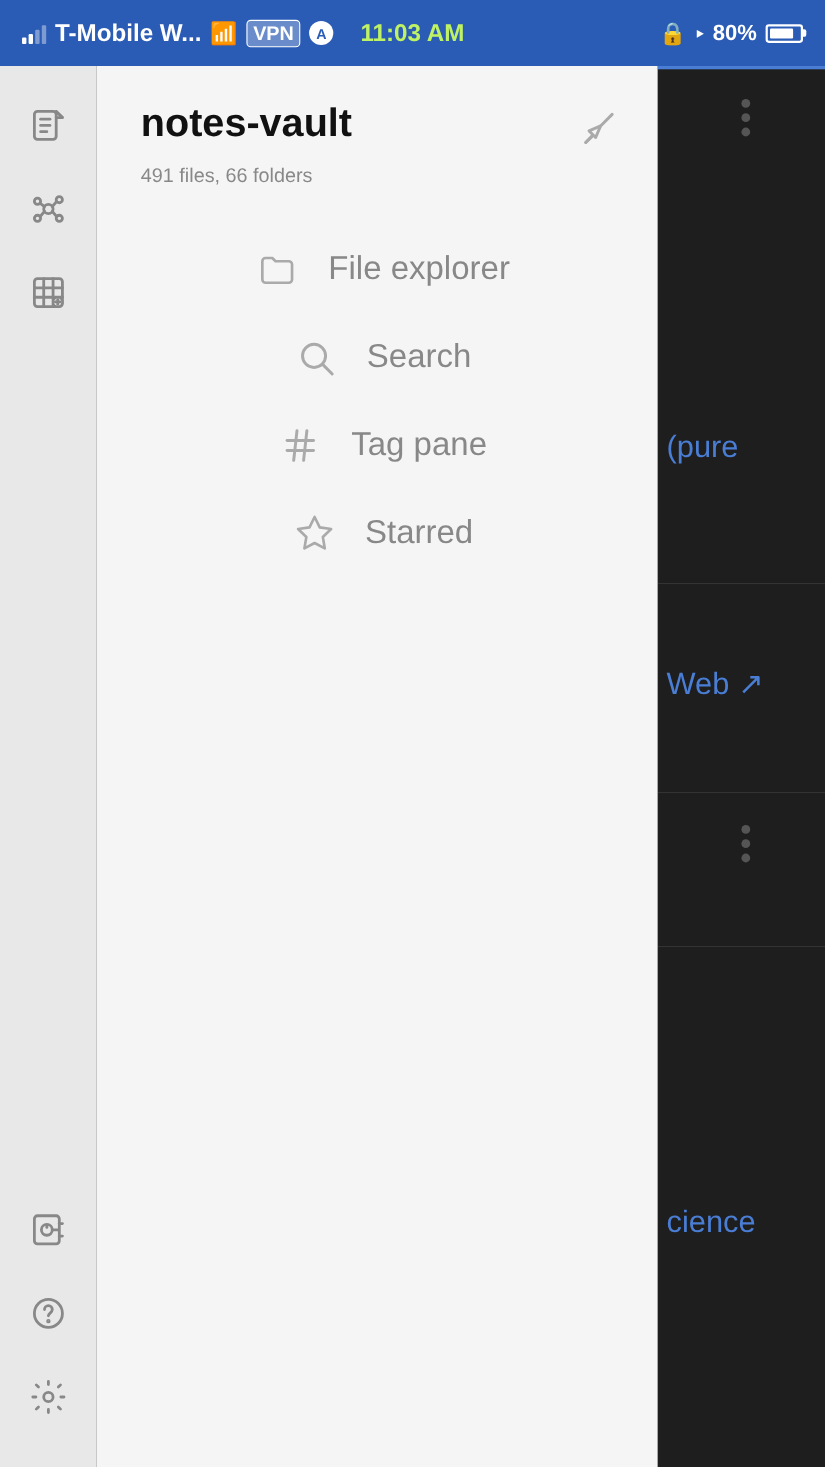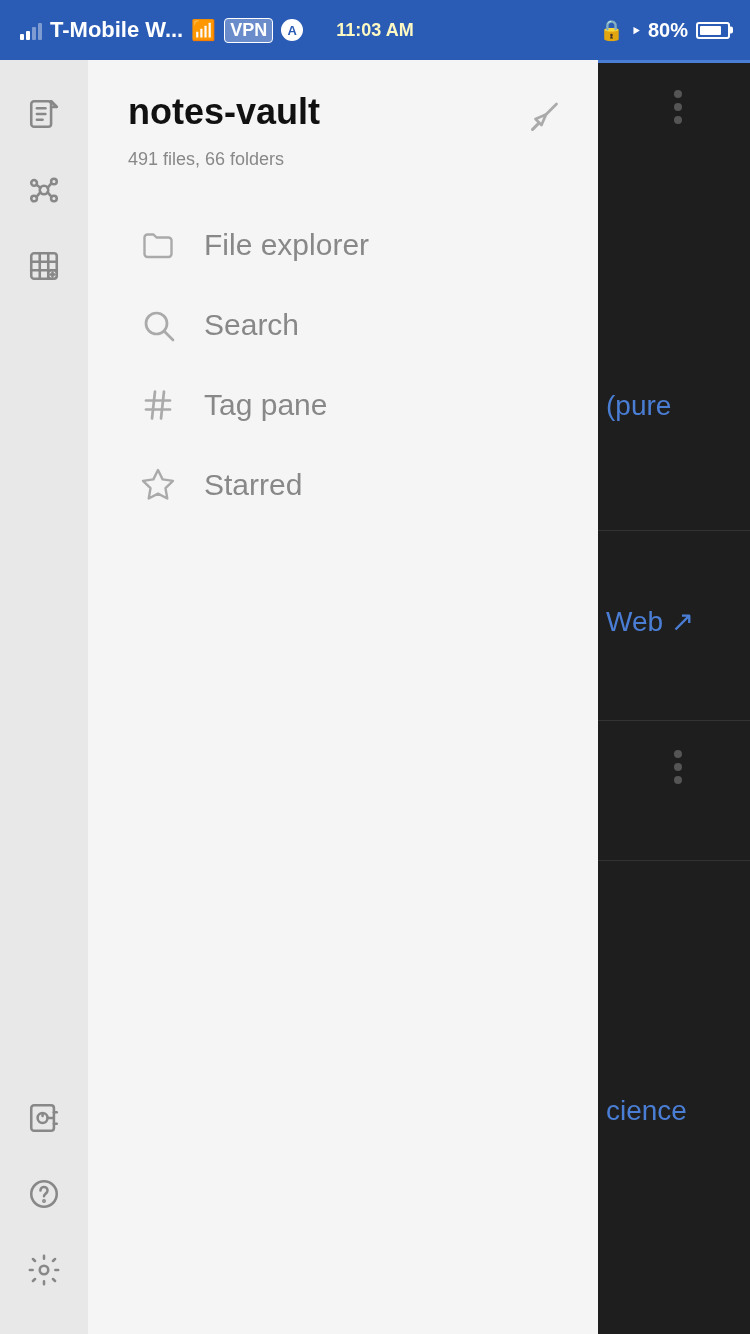--- a/index.html
+++ b/index.html
@@ -30,22 +30,22 @@
     .status-bar-left {
       display: flex;
       align-items: center;
       gap: 8px;
       color: white;
       font-size: 22px;
       font-weight: 600;
     }
 
     .status-bar-center {
-      color: #fef9c3;
-      font-size: 18px;
+      color: #bef264;
+      font-size: 22px;
       font-weight: 700;
       position: absolute;
       left: 50%;
       transform: translateX(-50%);
     }
 
     .status-bar-right {
       display: flex;
       align-items: center;
       gap: 8px;
@@ -231,20 +231,21 @@
       gap: 0;
     }
 
     .menu-item {
       display: flex;
       align-items: center;
       gap: 26px;
       padding: 20px 10px;
       cursor: pointer;
       border-radius: 8px;
+      justify-content: center;
     }
 
     .menu-icon {
       width: 40px;
       height: 40px;
       display: flex;
       align-items: center;
       justify-content: center;
       color: #999;
       flex-shrink: 0;

